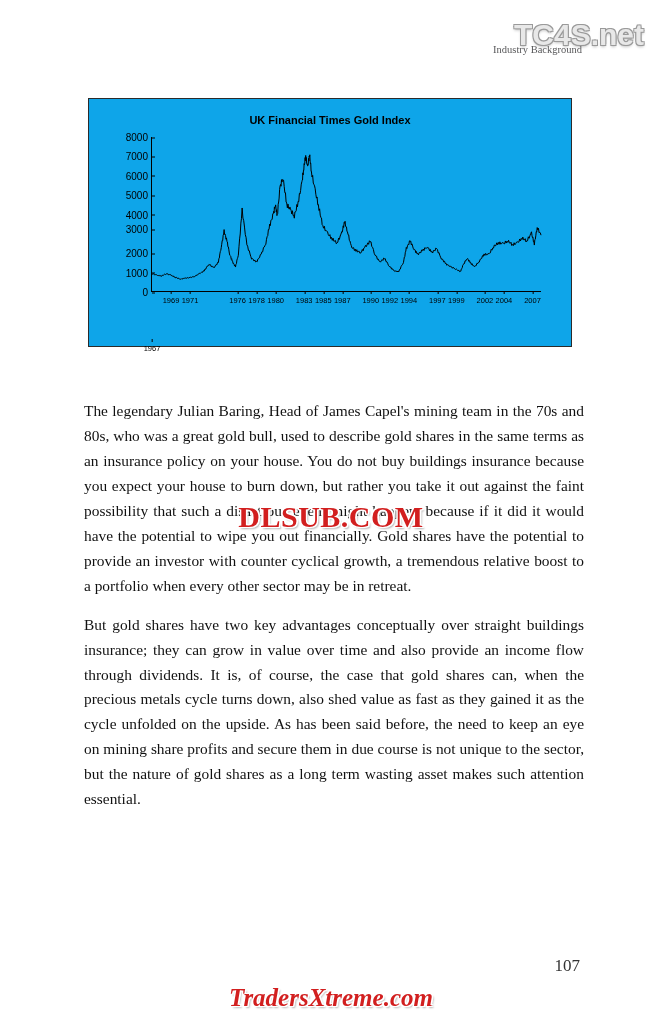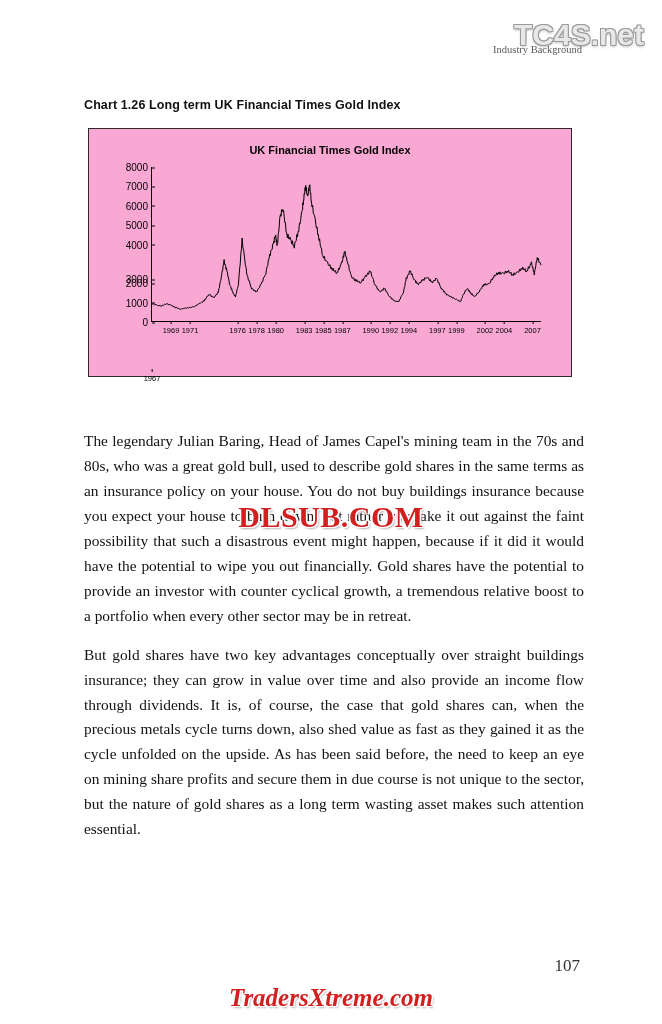--- a/index.html
+++ b/index.html
@@ -66,21 +66,21 @@
     letter-spacing: 0.1px;
   }
 
   
   .chart-figure {
     width: 484px;
     height: 249px;
     border: 1px solid #2b2b2b;
     margin: 0 0 0 4px;
     box-sizing: border-box;
-    background: #f9a8d4;
+    background: #0ea5e9;
     position: relative;
   }
   .chart-title {
     text-align: center;
     font-family: "Liberation Sans", sans-serif;
     font-weight: bold;
     font-size: 11px;
     color: #000;
     margin-top: 15px;
   }
@@ -224,33 +224,32 @@
 <body>
 
 <div class="tc4s-watermark">
   <div class="tc4s-main">TC4S.net</div>
 </div>
 
 <div class="page-header">Industry Background</div>
 
 <div class="content">
 
-  <div class="chart-caption">Chart 1.26 Long term UK Financial Times Gold Index</div>
 
   <div class="chart-figure">
     <div class="chart-title">UK Financial Times Gold Index</div>
     <div class="plot-wrap">
       <div class="plot-area" id="plot-area">
         <svg class="series-svg" id="series-svg" viewBox="0 0 390 155" preserveAspectRatio="none">
           <polyline id="series-path" fill="none" stroke="#000000" stroke-width="1" vector-effect="non-scaling-stroke" points="0.00,137.56 0.79,138.17 1.59,137.57 2.38,138.73 3.17,138.51 3.96,138.59 4.76,138.69 5.55,139.41 6.34,139.55 7.13,139.07 7.93,140.09 8.72,139.52 9.51,140.28 10.30,139.02 11.10,139.42 11.89,138.75 12.68,137.98 13.48,138.46 14.27,137.63 15.06,138.12 15.85,137.58 16.65,138.77 17.44,138.45 18.23,138.65 19.02,138.66 19.82,139.72 20.61,140.01 21.40,139.87 22.20,141.14 22.99,140.76 23.78,141.79 24.57,141.22 25.37,142.31 26.16,142.17 26.95,142.18 27.74,143.20 28.54,143.11 29.33,143.08 30.12,142.28 30.91,143.04 31.71,142.27 32.50,142.20 33.29,141.74 34.09,142.36 34.88,142.01 35.67,141.46 36.46,142.18 37.26,141.22 38.05,141.74 38.84,140.77 39.63,141.45 40.43,140.75 41.22,140.43 42.01,140.93 42.80,140.46 43.60,139.98 44.39,138.95 45.18,139.39 45.98,138.20 46.77,137.93 47.56,137.04 48.35,137.45 49.15,136.59 49.94,135.73 50.73,136.20 51.52,134.66 52.32,134.98 53.11,132.91 53.90,133.00 54.70,131.02 55.49,129.86 56.28,129.71 57.07,128.29 57.87,128.68 58.66,128.54 59.45,130.56 60.24,129.98 61.04,131.08 61.83,131.05 62.62,131.34 63.41,129.70 64.21,128.40 65.00,128.67 65.79,126.17 66.59,126.30 67.06,122.48 67.54,121.74 68.01,117.66 68.49,115.31 68.96,114.07 69.44,111.27 69.91,107.96 70.39,104.19 70.87,104.26 71.34,98.87 71.82,97.70 72.29,93.17 72.77,98.04 73.24,97.70 73.72,99.04 74.20,102.90 74.67,101.56 75.15,105.06 75.62,105.65 76.10,110.49 76.57,110.64 77.05,113.52 77.52,116.81 78.00,118.98 78.48,119.41 78.95,120.12 79.43,123.04 79.90,122.57 80.38,124.86 80.85,125.11 81.33,127.52 81.80,127.22 82.28,128.10 82.76,129.85 83.23,129.25 83.71,130.89 84.18,128.06 84.66,127.43 85.13,123.85 85.61,122.40 86.09,120.98 86.56,119.08 87.20,110.50 87.83,102.53 88.46,97.61 89.10,86.69 89.73,81.85 90.37,71.43 91.16,81.61 91.95,84.17 92.74,90.69 93.54,98.28 94.33,101.13 95.12,108.53 95.91,109.84 96.71,114.28 97.50,114.35 98.29,117.71 99.09,120.39 99.88,122.93 100.67,122.40 101.46,122.97 102.26,124.85 103.05,123.78 103.84,125.72 104.63,125.21 105.43,125.55 106.22,122.76 107.01,122.00 107.80,121.51 108.60,118.41 109.39,118.06 110.18,115.56 110.98,115.51 111.77,111.28 112.56,110.82 113.35,109.11 114.15,107.92 114.78,102.97 115.41,100.30 116.05,99.31 116.68,93.17 117.32,93.15 117.95,87.64 118.59,89.22 119.22,83.73 119.85,83.46 120.49,82.75 121.12,77.20 121.76,76.94 122.07,74.75 122.39,76.56 122.71,70.39 123.02,72.07 123.34,70.24 123.66,70.36 123.98,68.32 124.29,71.32 124.61,75.52 124.93,73.18 125.24,79.12 125.56,77.95 126.04,76.99 126.51,67.68 126.99,65.45 127.46,61.45 127.94,52.63 128.41,49.38 128.89,47.80 129.37,49.56 129.84,42.93 130.32,45.34 130.79,42.81 131.27,43.37 131.90,43.41 132.54,49.69 133.17,56.10 133.80,56.08 134.44,65.41 135.07,66.38 135.71,71.29 136.34,67.50 136.98,71.56 137.61,72.67 138.24,70.41 138.88,72.43 139.51,74.05 140.15,77.53 140.78,74.20 141.41,78.98 142.05,78.59 142.68,81.70 143.32,75.40 143.95,75.21 144.59,74.09 145.22,67.91 145.85,70.38 146.49,64.72 147.12,65.15 147.76,56.89 148.39,57.41 149.02,53.68 149.66,47.44 150.29,44.87 150.61,43.66 150.93,43.34 151.24,36.05 151.56,38.14 151.88,33.37 152.20,33.66 152.51,26.80 152.83,27.80 153.15,26.45 153.46,20.71 153.78,23.80 154.10,18.55 154.41,23.66 154.73,20.62 155.05,26.72 155.37,27.49 155.68,26.98 156.00,29.10 156.32,28.84 156.63,28.23 156.95,21.54 157.27,24.16 157.59,19.13 157.90,20.02 158.22,17.90 158.54,24.27 158.85,27.09 159.17,26.66 159.49,34.57 159.80,34.40 160.44,40.25 161.07,38.64 161.71,46.38 162.34,47.80 162.98,49.19 163.61,52.11 164.24,57.62 164.88,61.52 165.51,60.36 166.15,68.24 166.78,67.90 167.41,73.95 168.05,72.29 168.68,78.66 169.32,80.89 169.95,81.55 170.59,88.26 171.22,89.04 172.01,91.79 172.80,89.81 173.60,94.42 174.39,94.05 175.18,94.56 175.98,95.36 176.77,98.36 177.56,99.52 178.35,98.25 179.15,102.28 179.94,100.98 180.73,104.01 181.52,101.81 182.32,104.91 183.11,104.75 183.90,104.17 184.70,107.39 185.49,106.69 186.28,105.86 187.07,101.81 187.87,103.07 188.66,99.67 189.45,97.71 190.24,95.26 190.72,95.70 191.20,93.55 191.67,89.40 192.15,91.06 192.62,86.02 193.10,86.85 193.57,84.82 194.05,89.90 194.52,90.00 195.00,90.49 195.48,95.16 195.95,95.34 196.59,98.38 197.22,98.54 197.85,104.11 198.49,104.69 199.12,107.38 199.76,109.14 200.55,111.80 201.34,111.95 202.13,111.37 202.93,114.28 203.72,112.82 204.51,115.13 205.30,113.43 206.10,115.92 206.89,115.07 207.68,114.98 208.48,117.06 209.27,116.66 210.06,115.73 210.85,113.21 211.65,114.54 212.44,111.73 213.23,111.13 214.02,109.11 214.82,110.36 215.61,108.55 216.40,106.53 217.20,108.01 217.99,104.45 218.78,105.48 219.57,105.48 220.37,110.34 221.16,111.00 221.95,113.15 222.74,117.01 223.54,118.71 224.33,119.74 225.12,119.91 225.91,123.04 226.71,122.77 227.50,124.58 228.29,125.07 229.09,125.96 229.88,124.56 230.67,123.44 231.46,124.29 232.26,121.89 233.05,122.51 233.84,122.47 234.63,125.49 235.43,125.56 236.22,126.99 237.01,129.20 237.80,130.25 238.60,130.71 239.39,130.89 240.18,132.92 240.98,132.57 241.77,133.89 242.56,134.05 243.35,135.32 244.15,134.84 244.94,134.85 245.73,135.86 246.52,134.93 247.32,135.82 248.11,133.46 248.90,133.05 249.70,130.38 250.49,129.04 251.28,128.20 252.07,126.54 252.55,123.66 253.02,120.75 253.50,120.23 253.98,115.98 254.45,114.87 254.93,111.15 255.56,112.26 256.20,109.31 256.83,107.99 257.46,108.50 258.10,104.50 258.73,104.93 259.37,104.73 260.00,108.63 260.63,107.58 261.27,109.76 261.90,112.00 262.54,113.37 263.17,113.16 263.80,113.63 264.44,116.44 265.07,115.23 265.71,117.58 266.34,117.18 267.13,118.60 267.93,116.35 268.72,115.97 269.51,116.59 270.30,113.77 271.10,114.39 271.89,112.77 272.68,114.28 273.48,111.41 274.27,111.87 275.06,111.86 275.85,111.58 276.65,111.04 277.44,111.81 278.23,114.51 279.02,113.17 279.82,115.81 280.61,115.26 281.40,116.76 282.20,114.25 282.99,114.18 283.78,114.60 284.57,111.76 285.37,112.29 286.16,113.22 286.95,116.77 287.74,116.28 288.54,119.09 289.33,120.94 290.12,122.97 290.91,122.64 291.71,123.70 292.50,125.76 293.29,125.09 294.09,127.38 294.88,127.24 295.67,129.16 296.46,128.30 297.26,129.35 298.05,130.31 298.84,129.56 299.63,130.64 300.43,130.73 301.22,132.11 302.01,131.12 302.80,132.33 303.60,132.64 304.39,133.36 305.18,132.86 305.98,133.57 306.77,134.67 307.56,134.05 308.35,135.54 309.15,135.23 309.62,135.11 310.10,132.86 310.57,132.34 311.05,131.50 311.52,129.25 312.00,128.59 312.63,127.39 313.27,127.36 313.90,124.61 314.54,124.77 315.17,123.41 315.80,123.04 316.44,122.26 317.07,123.62 317.71,125.14 318.34,124.40 318.98,126.76 319.61,126.41 320.24,128.36 320.88,127.51 321.51,129.07 322.15,129.82 322.78,129.44 323.41,130.45 324.21,129.61 325.00,129.51 325.79,127.08 326.59,127.41 327.38,126.02 328.17,125.87 328.96,123.16 329.76,122.78 330.55,122.20 331.34,119.43 332.13,120.21 332.93,117.67 333.72,119.23 334.51,117.17 335.30,118.64 336.10,118.53 336.89,117.23 337.68,117.56 338.48,116.74 339.27,116.52 340.06,113.09 340.85,113.90 341.65,111.68 342.44,111.76 343.23,108.69 344.02,109.43 344.82,109.21 345.61,106.50 346.40,108.50 347.20,106.06 347.99,108.01 348.78,105.49 349.57,107.81 350.37,107.47 351.16,106.23 351.95,106.58 352.74,107.04 353.54,107.55 354.33,104.62 355.12,106.76 355.91,104.86 356.71,106.09 357.50,103.95 358.29,106.41 359.09,107.13 359.88,105.91 360.67,109.20 361.46,108.19 362.26,109.33 363.05,106.45 363.84,108.44 364.63,107.28 365.43,105.86 366.22,105.45 367.01,105.94 367.80,105.81 368.60,102.65 369.39,104.67 370.18,102.06 370.98,103.20 371.77,100.72 372.56,103.41 373.35,103.58 374.15,102.36 374.94,105.64 375.73,104.49 376.52,104.48 377.32,100.45 378.11,101.95 378.90,99.32 379.70,97.13 380.49,95.41 380.96,99.09 381.44,101.18 381.91,100.71 382.39,105.39 382.87,105.13 383.34,108.76 383.82,103.32 384.29,102.95 384.77,99.51 385.24,95.21 385.72,95.64 386.20,91.15 386.83,93.56 387.46,91.82 388.10,96.41 388.73,95.85 389.37,96.66 390.00,98.81"></polyline>
         </svg>
       <div class="y-tick" style="top: 155px;">0</div>
           <div class="y-tick" style="top: 135.625px;">1000</div>
           <div class="y-tick" style="top: 116.25px;">2000</div>
-          <div class="y-tick" style="top: 112px; margin-left: 10px;">3000</div>
+          <div class="y-tick" style="top: 92px; margin-left: 10px;">3000</div>
           <div class="y-tick" style="top: 77.5px;">4000</div>
           <div class="y-tick" style="top: 58.125px;">5000</div>
           <div class="y-tick" style="top: 38.75px;">6000</div>
           <div class="y-tick" style="top: 19.375px;">7000</div>
           <div class="y-tick" style="top: 0px;">8000</div>
           <div class="x-tick" style="left: 0px; margin-top: 48px;">1967</div>
           <div class="x-tick" style="left: 19.0244px;">1969</div>
           <div class="x-tick" style="left: 38.0488px;">1971</div>
           <div class="x-tick" style="left: 85.6098px;">1976</div>
           <div class="x-tick" style="left: 104.634px;">1978</div>

